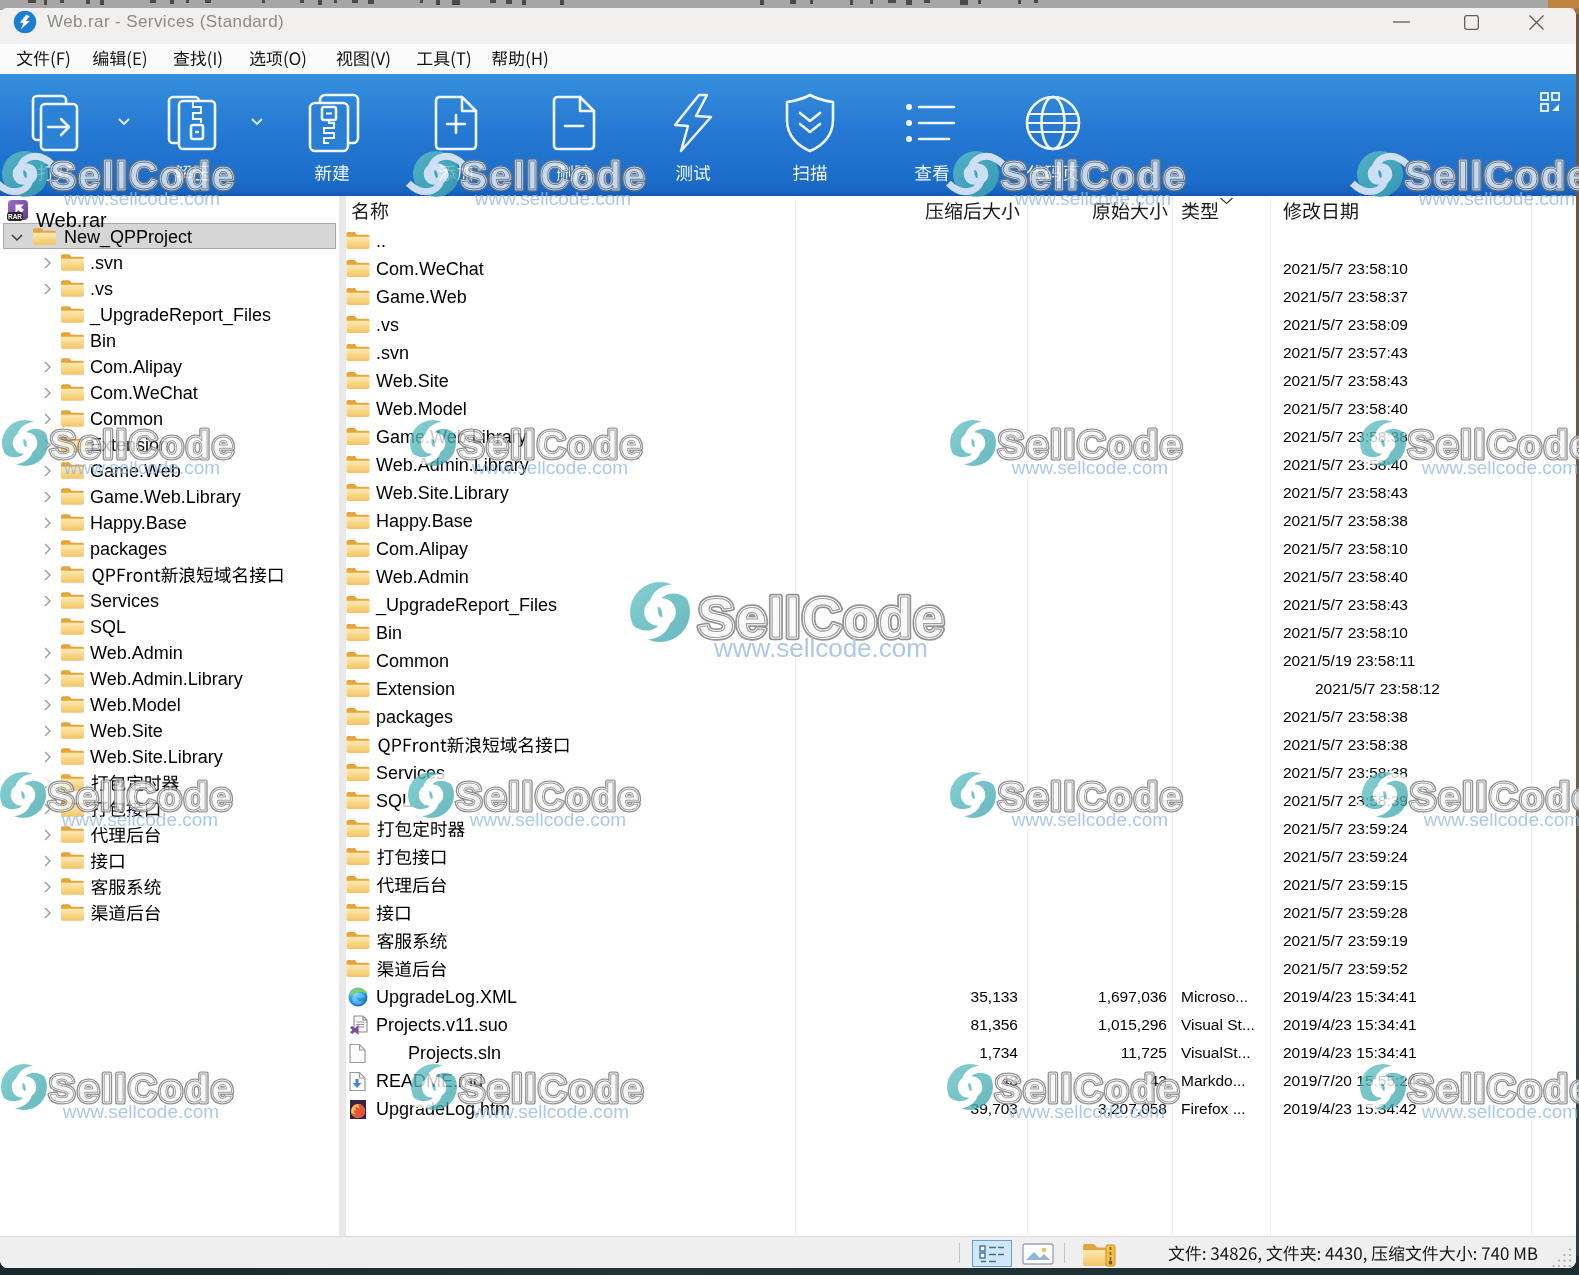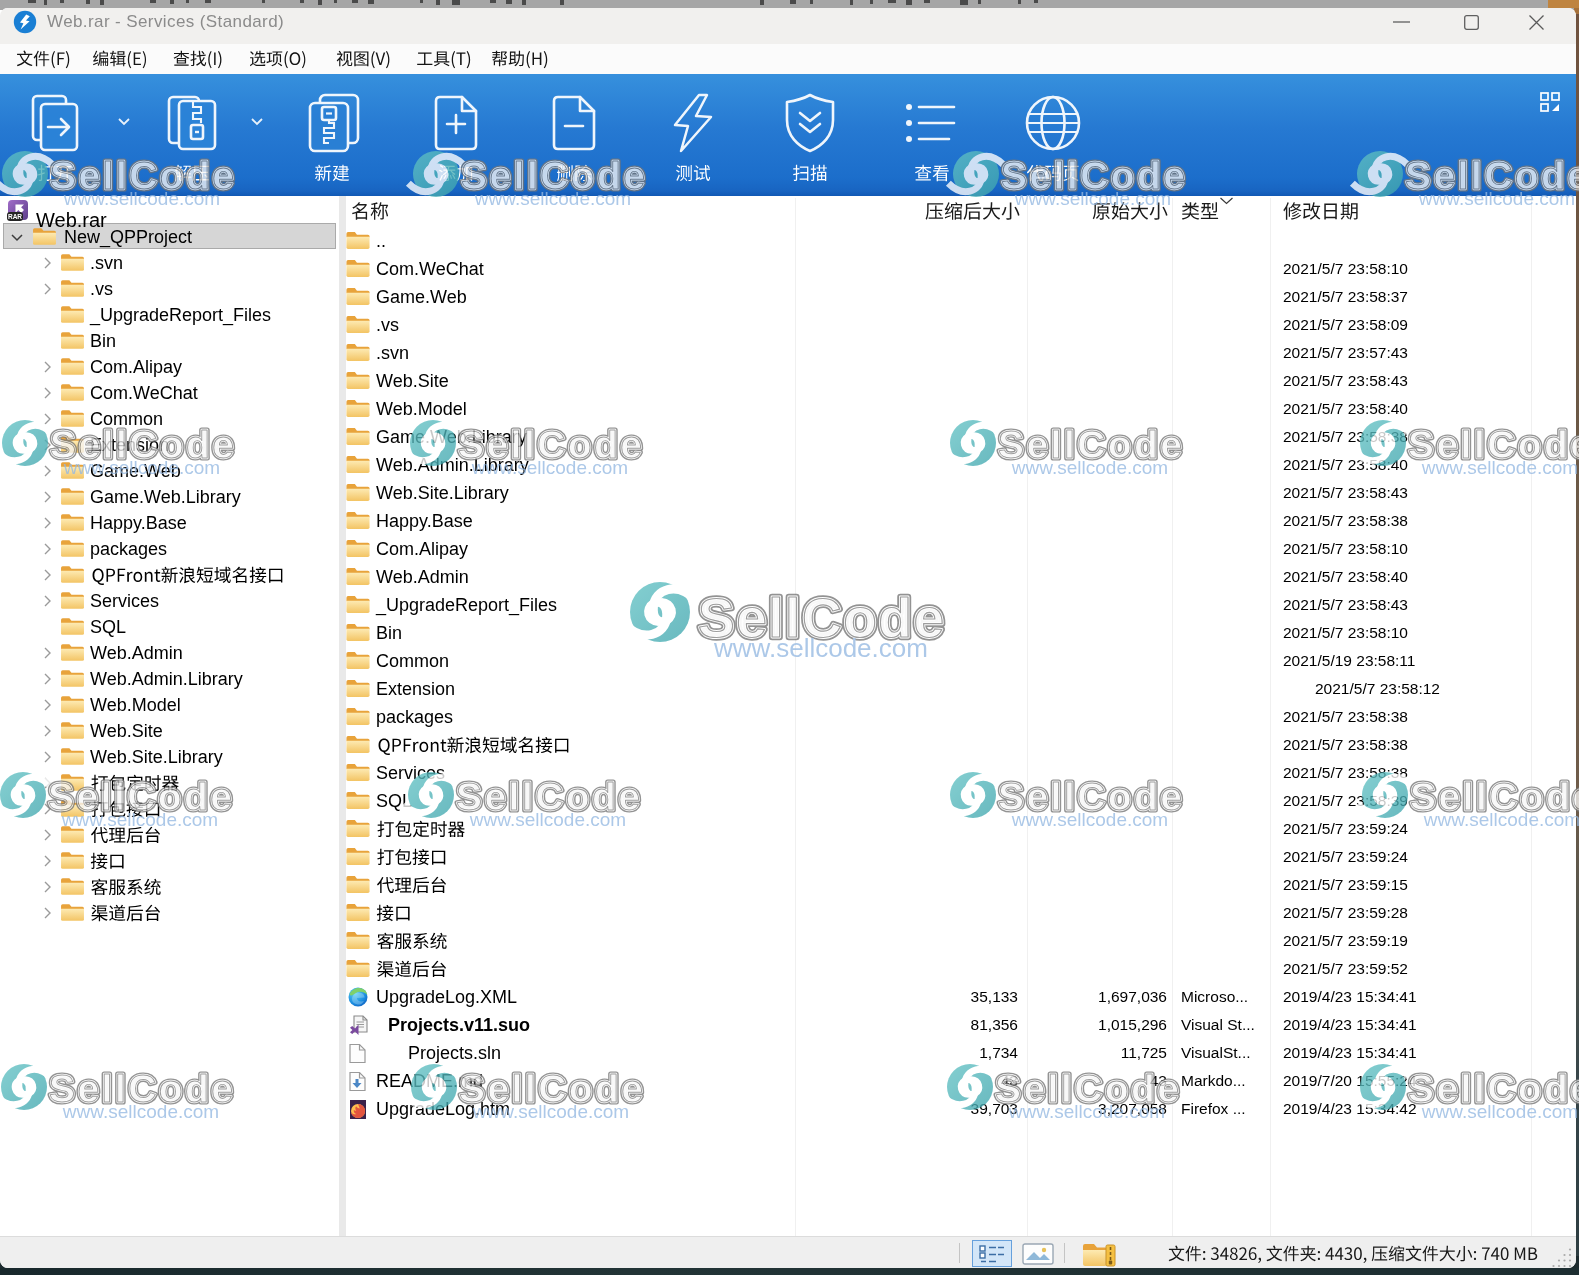--- a/index.html
+++ b/index.html
@@ -594,21 +594,21 @@
 <div class="lat " style="right:561px;top:997px;transform:translateY(-50%);font-size:15.5px;color:#000;font-weight:400;">35,133</div>
 <div class="lat " style="right:412px;top:997px;transform:translateY(-50%);font-size:15.5px;color:#000;font-weight:400;">1,697,036</div>
 <div class="lat " style="left:1181px;top:997px;transform:translateY(-50%);font-size:15.5px;color:#000;font-weight:400;">Microso...</div>
 <div class="lat " style="left:1283px;top:997px;transform:translateY(-50%);font-size:15.5px;color:#000;font-weight:400;">2019/4/23 15:34:41</div>
 <svg class="abs" style="left:349px;top:1015px" width="20" height="21">
     <path d="M5 1 H14 L18 5 V17 H5 Z" fill="#f6f6f6" stroke="#8a8a8a" stroke-width="1.1"></path>
     <path d="M14 1 V5 H18" fill="none" stroke="#8a8a8a" stroke-width="1.1"></path>
     <path d="M7.5 7 H15 M7.5 9.5 H15 M7.5 12 H15" stroke="#9a9a9a" stroke-width="1"></path>
     <path d="M1 12.8 L3.2 11 L6 13.4 L9.5 9.5 V20 L6 16.6 L3.2 19 L1 17.2 L3.4 15 Z" fill="#7a4a9e"></path>
   </svg>
-<div class="lat " style="left:388px;top:1025px;transform:translateY(-50%);font-size:18px;color:#000;font-weight:700;">Projects.v11.suo</div>
+<div class="lat " style="left:376px;top:1025px;transform:translateY(-50%);font-size:18px;color:#000;font-weight:400;">Projects.v11.suo</div>
 <div class="lat " style="right:561px;top:1025px;transform:translateY(-50%);font-size:15.5px;color:#000;font-weight:400;">81,356</div>
 <div class="lat " style="right:412px;top:1025px;transform:translateY(-50%);font-size:15.5px;color:#000;font-weight:400;">1,015,296</div>
 <div class="lat " style="left:1181px;top:1025px;transform:translateY(-50%);font-size:15.5px;color:#000;font-weight:400;">Visual St...</div>
 <div class="lat " style="left:1283px;top:1025px;transform:translateY(-50%);font-size:15.5px;color:#000;font-weight:400;">2019/4/23 15:34:41</div>
 <svg class="abs" style="left:349px;top:1043px" width="17" height="21">
     <path d="M1 1.5 H10.5 L16 7 V19.5 H1 Z" fill="#fdfdfd" stroke="#9a9a9a" stroke-width="1.2"></path>
     <path d="M10.5 1.5 V7 H16" fill="none" stroke="#9a9a9a" stroke-width="1.2"></path>
   </svg>
 <div class="lat " style="left:376px;top:1053px;transform:translateY(-50%);font-size:18px;color:#000;font-weight:400;margin-left:32px;">Projects.sln</div>
 <div class="lat " style="right:561px;top:1053px;transform:translateY(-50%);font-size:15.5px;color:#000;font-weight:400;">1,734</div>

